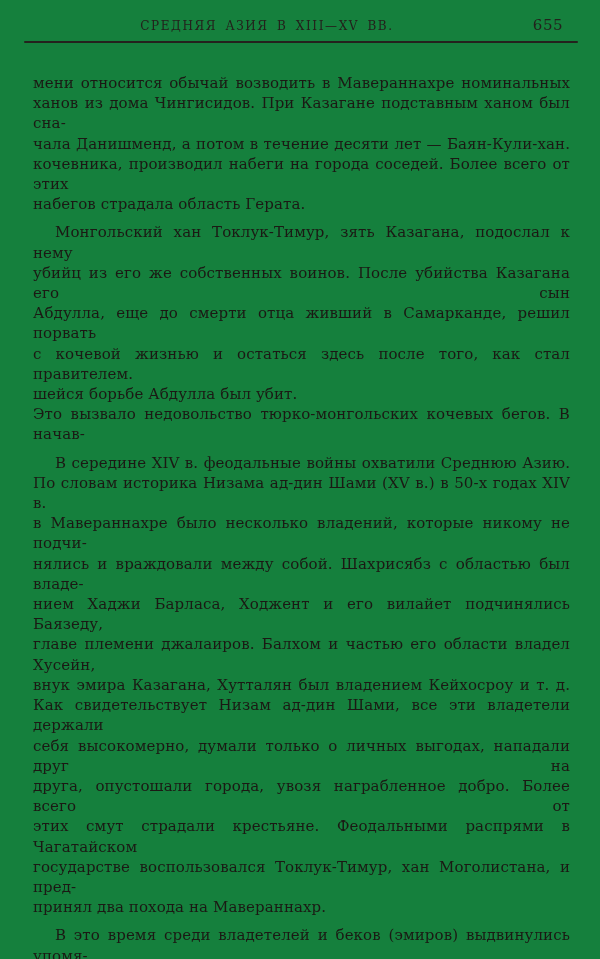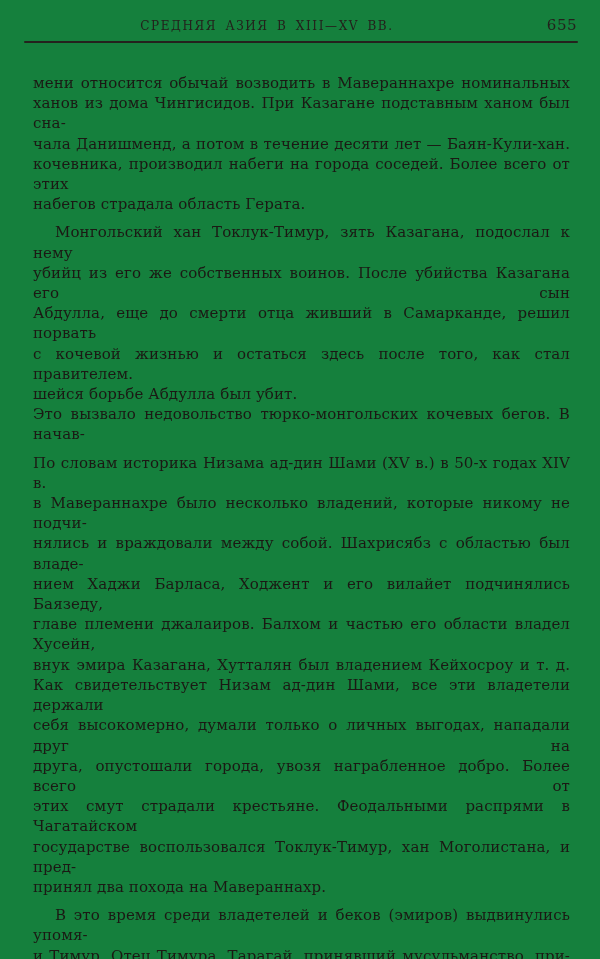--- a/index.html
+++ b/index.html
@@ -24,21 +24,21 @@
     text-align: center;
     font-size: 12px;
     letter-spacing: 1.6px;
     word-spacing: 3px;
     white-space: nowrap;
     color: #23211c;
   }
   .page-number {
     position: absolute;
     top: 16px;
-    right: 23px;
+    right: 37px;
     font-size: 15px;
     letter-spacing: 0.5px;
     color: #23211c;
   }
   .header-rule {
     position: absolute;
     top: 41px;
     left: 24px;
     width: 554px;
     height: 2px;
@@ -84,20 +84,21 @@
       </div>
       <div class="paragraph">
         <div class="line indent">Монгольский хан Токлук-Тимур, зять Казагана, подослал к нему</div>
         <div class="line">убийц из его же собственных воинов. После убийства Казагана его сын</div>
         <div class="line">Абдулла, еще до смерти отца живший в Самарканде, решил порвать</div>
         <div class="line">с кочевой жизнью и остаться здесь после того, как стал правителем.</div>
         <div class="line last">шейся борьбе Абдулла был убит.</div>
         <div class="line">Это вызвало недовольство тюрко-монгольских кочевых бегов. В начав-</div>
       </div>
       <div class="paragraph">
+        <div class="line indent">В середине XIV в. феодальные войны охватили Среднюю Азию.</div>
         <div class="line">По словам историка Низама ад-дин Шами (XV в.) в 50-х годах XIV в.</div>
         <div class="line">в Мавераннахре было несколько владений, которые никому не подчи-</div>
         <div class="line">нялись и враждовали между собой. Шахрисябз с областью был владе-</div>
         <div class="line">нием Хаджи Барласа, Ходжент и его вилайет подчинялись Баязеду,</div>
         <div class="line">главе племени джалаиров. Балхом и частью его области владел Хусейн,</div>
         <div class="line">внук эмира Казагана, Хутталян был владением Кейхосроу и т. д.</div>
         <div class="line">Как свидетельствует Низам ад-дин Шами, все эти владетели держали</div>
         <div class="line">себя высокомерно, думали только о личных выгодах, нападали друг на</div>
         <div class="line">друга, опустошали города, увозя награбленное добро. Более всего от</div>
         <div class="line">этих смут страдали крестьяне. Феодальными распрями в Чагатайском</div>

